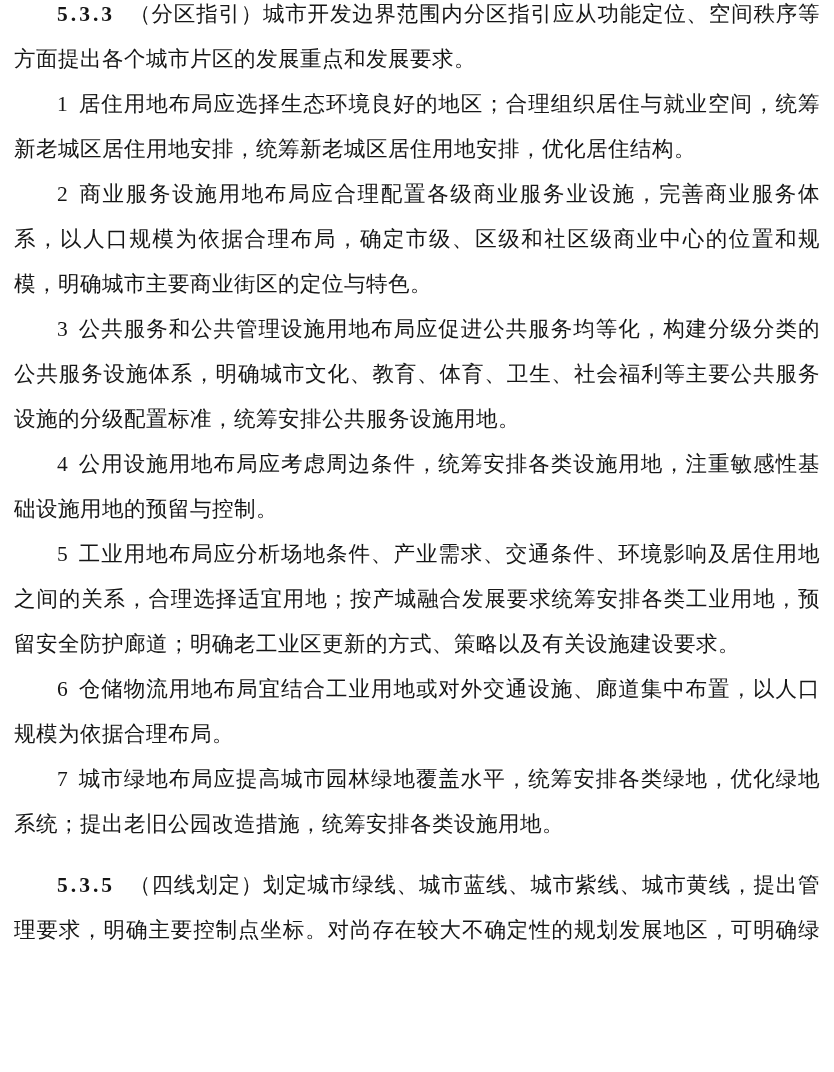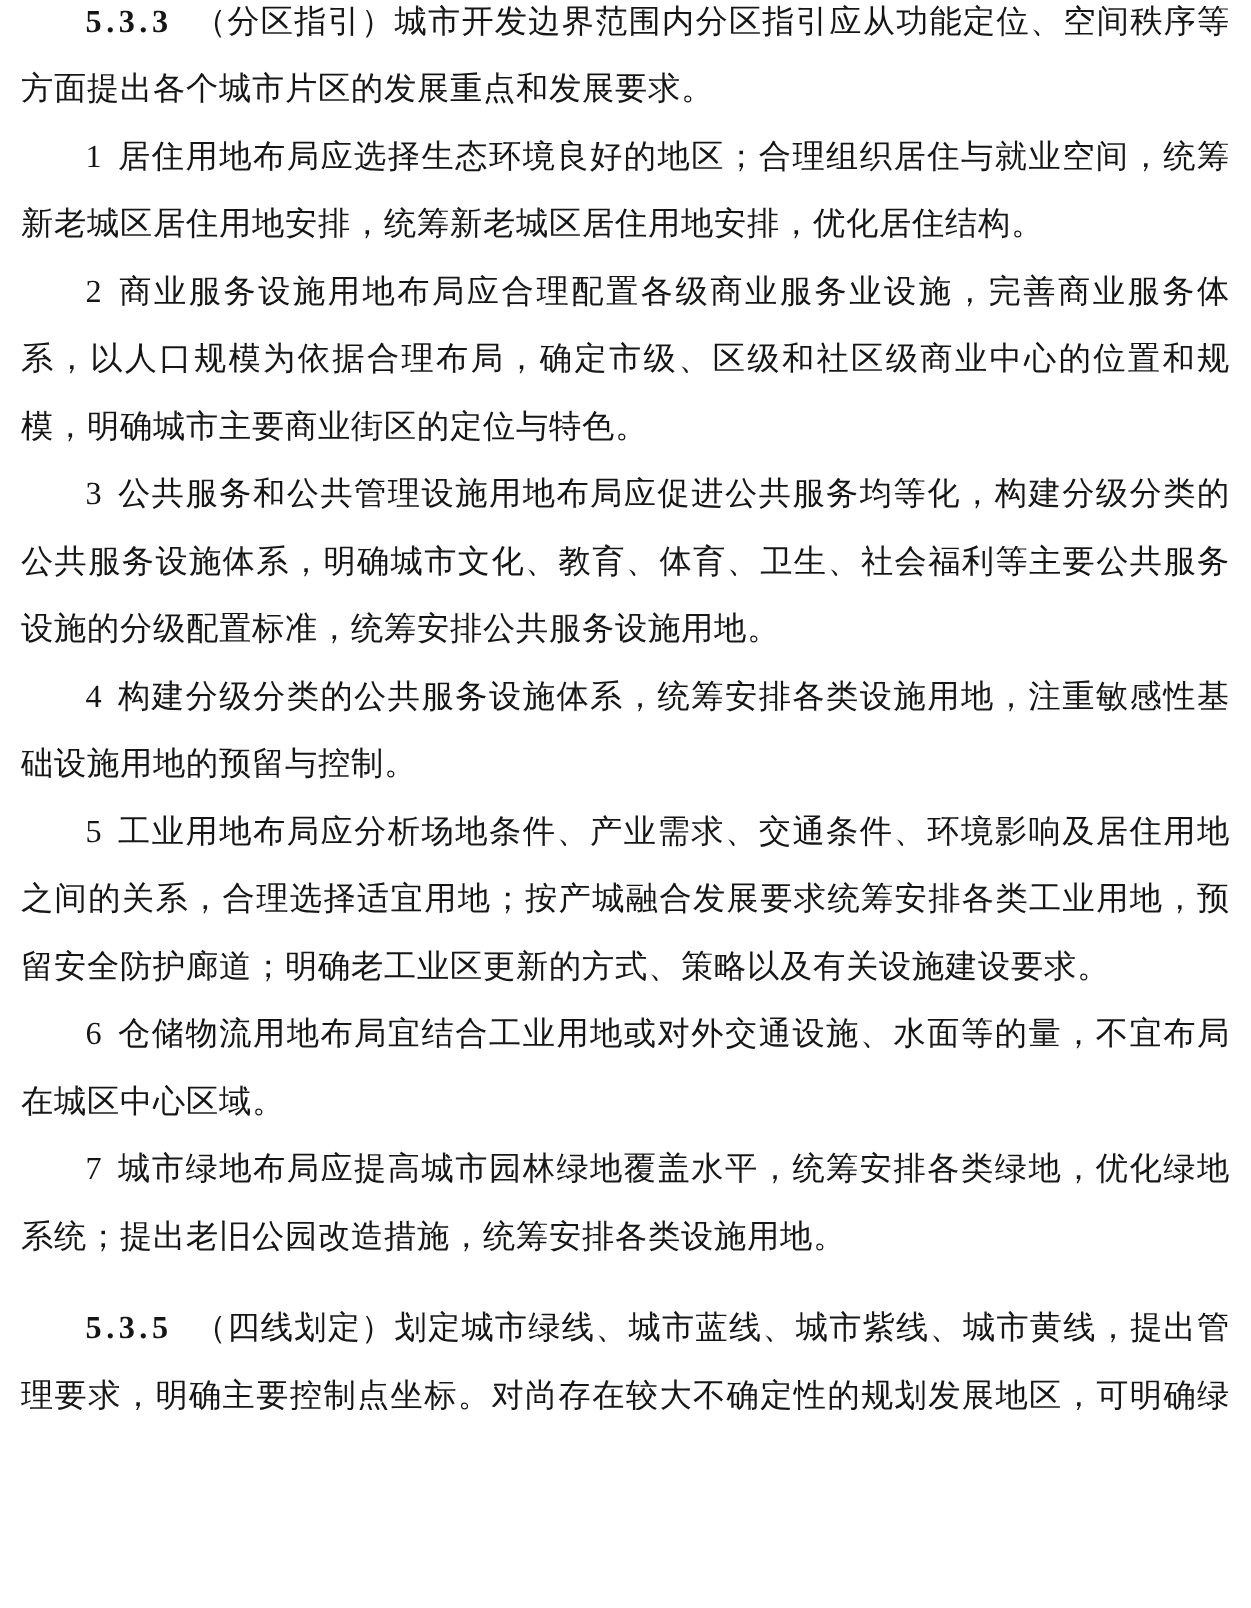--- a/index.html
+++ b/index.html
@@ -43,19 +43,19 @@
 </style>
 </head>
 <body>
 
 <div class="page">
   <div class="content" id="doc-body">
       <p class="para section"><span class="sec-num">5.3.3</span><span>（分区指引）城市开发边界范围内分区指引应从功能定位、空间秩序等方面提出各个城市片区的发展重点和发展要求。</span></p>
       <p class="para"><span class="item-num">1</span><span>居住用地布局应选择生态环境良好的地区；合理组织居住与就业空间，统筹新老城区居住用地安排，统筹新老城区居住用地安排，优化居住结构。</span></p>
       <p class="para"><span class="item-num">2</span><span>商业服务设施用地布局应合理配置各级商业服务业设施，完善商业服务体系，以人口规模为依据合理布局，确定市级、区级和社区级商业中心的位置和规模，明确城市主要商业街区的定位与特色。</span></p>
       <p class="para"><span class="item-num">3</span><span>公共服务和公共管理设施用地布局应促进公共服务均等化，构建分级分类的公共服务设施体系，明确城市文化、教育、体育、卫生、社会福利等主要公共服务设施的分级配置标准，统筹安排公共服务设施用地。</span></p>
-      <p class="para"><span class="item-num">4</span><span>构建分级分类的公共服务设施体系，统筹安排各类设施用地，注重敏感性基础设施用地的预留与控制。</span></p>
+      <p class="para"><span class="item-num">4</span><span>公用设施用地布局应考虑周边条件，统筹安排各类设施用地，注重敏感性基础设施用地的预留与控制。</span></p>
       <p class="para"><span class="item-num">5</span><span>工业用地布局应分析场地条件、产业需求、交通条件、环境影响及居住用地之间的关系，合理选择适宜用地；按产城融合发展要求统筹安排各类工业用地，预留安全防护廊道；明确老工业区更新的方式、策略以及有关设施建设要求。</span></p>
-      <p class="para"><span class="item-num">6</span><span>仓储物流用地布局宜结合工业用地或对外交通设施、水面等的量，不宜布局在城区中心区域。</span></p>
+      <p class="para"><span class="item-num">6</span><span>仓储物流用地布局宜结合工业用地或对外交通设施、廊道集中布置，以人口规模为依据合理布局。</span></p>
       <p class="para"><span class="item-num">7</span><span>城市绿地布局应提高城市园林绿地覆盖水平，统筹安排各类绿地，优化绿地系统；提出老旧公园改造措施，统筹安排各类设施用地。</span></p>
       <p class="para section"><span class="sec-num">5.3.5</span><span>（四线划定）划定城市绿线、城市蓝线、城市紫线、城市黄线，提出管理要求，明确主要控制点坐标。对尚存在较大不确定性的规划发展地区，可明确绿地、水面等的量</span></p>
     </div>
 </div>
 
 </body></html>

